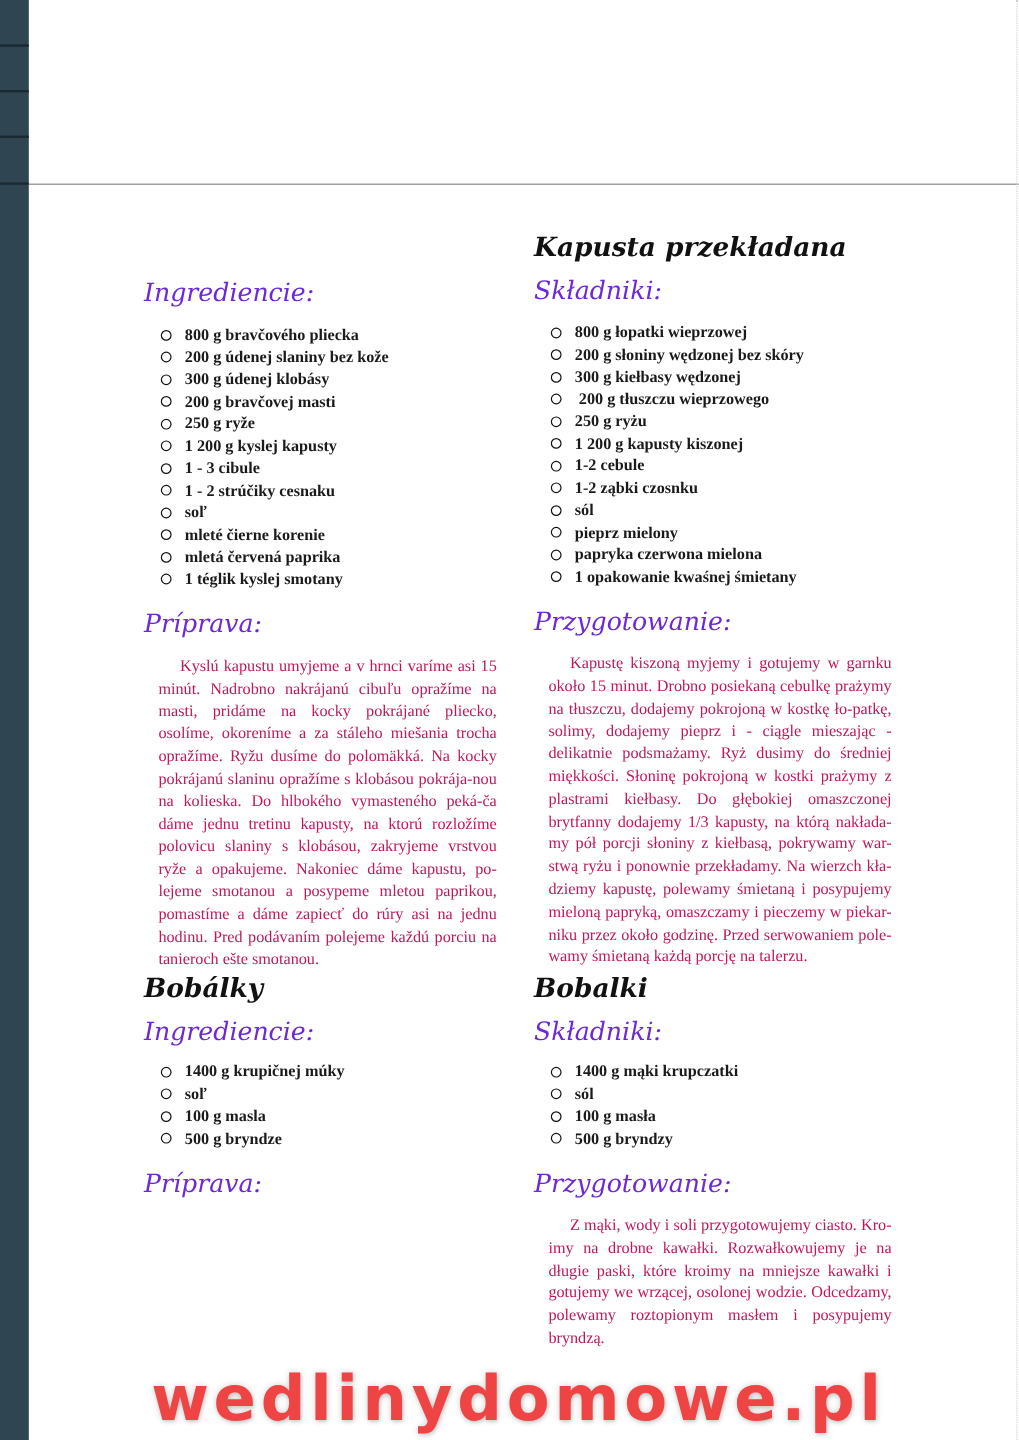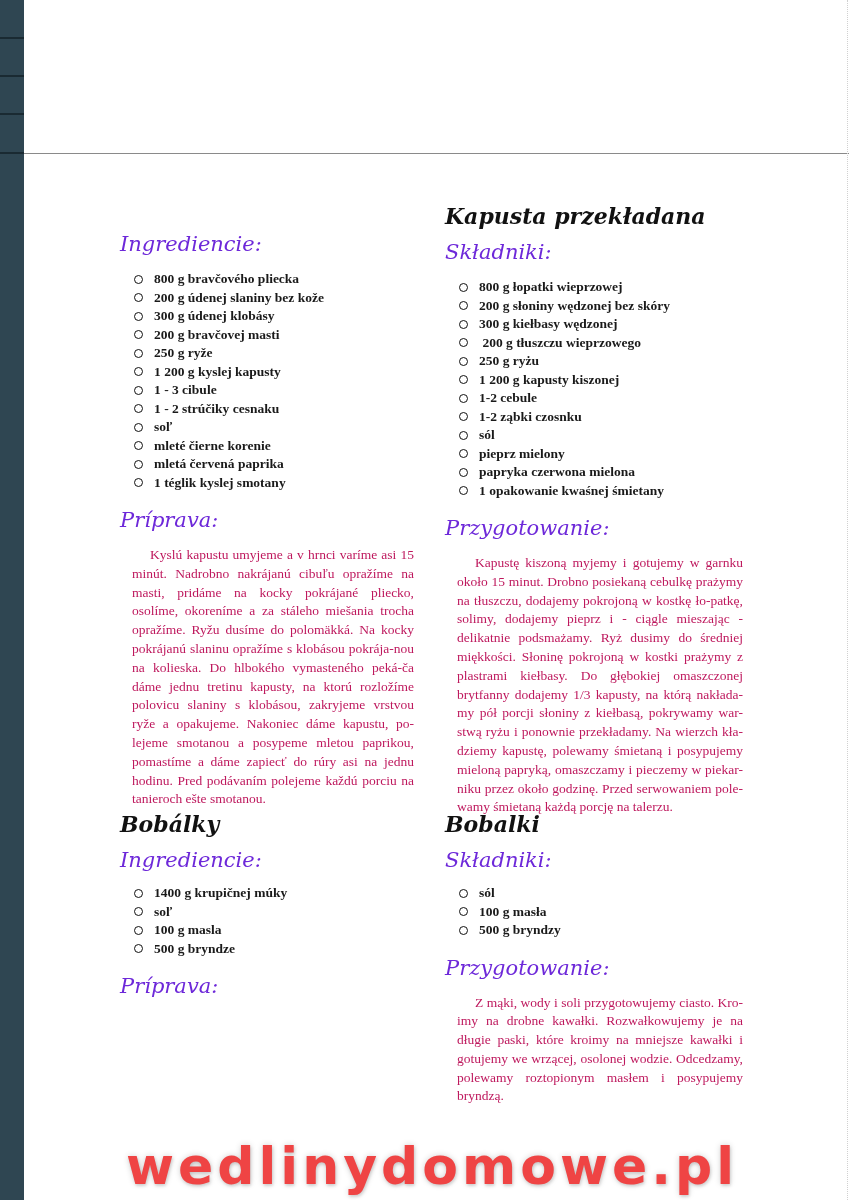--- a/index.html
+++ b/index.html
@@ -88,21 +88,21 @@
       </li>
     <li>
         <span class="bul"></span>
         <span>1 téglik kyslej smotany</span>
       </li>
   </ul>
   <h3 class="sub" style="margin-top:14px">Príprava:</h3>
   <p class="body">Kyslú kapustu umyjeme a v hrnci varíme asi 15 minút. Nadrobno nakrájanú cibuľu opražíme na masti, pridáme na kocky pokrájané pliecko, osolíme, okoreníme a za stáleho miešania trocha opražíme. Ryžu dusíme do polomäkká. Na kocky pokrájanú slaninu opražíme s klobásou pokrája-nou na kolieska. Do hlbokého vymasteného peká-ča dáme jednu tretinu kapusty, na ktorú rozložíme polovicu slaniny s klobásou, zakryjeme vrstvou ryže a opakujeme. Nakoniec dáme kapustu, po-lejeme smotanou a posypeme mletou paprikou, pomastíme a dáme zapiecť do rúry asi na jednu hodinu. Pred podávaním polejeme každú porciu na tanieroch ešte smotanou.</p>
 </div>
 
-<div class="col right" style="top:202px">
+<div class="col right" style="top:192px">
   <h2 class="title">Kapusta przekładana</h2>
   <h3 class="sub" style="margin-top:8px">Składniki:</h3>
   <ul class="ing" style="margin-top:12px">
     <li>
         <span class="bul"></span>
         <span>800 g łopatki wieprzowej</span>
       </li>
     <li>
         <span class="bul"></span>
         <span>200 g słoniny wędzonej bez skóry</span>
@@ -175,20 +175,24 @@
   </ul>
   <h3 class="sub" style="margin-top:14px">Príprava:</h3>
 </div>
 
 <div class="col right" style="top:810px">
   <h2 class="title">Bobalki</h2>
   <h3 class="sub" style="margin-top:8px">Składniki:</h3>
   <ul class="ing" style="margin-top:10px">
     <li>
         <span class="bul"></span>
+        <span>1400 g mąki krupczatki</span>
+      </li>
+    <li>
+        <span class="bul"></span>
         <span>sól</span>
       </li>
     <li>
         <span class="bul"></span>
         <span>100 g masła</span>
       </li>
     <li>
         <span class="bul"></span>
         <span>500 g bryndzy</span>
       </li>

